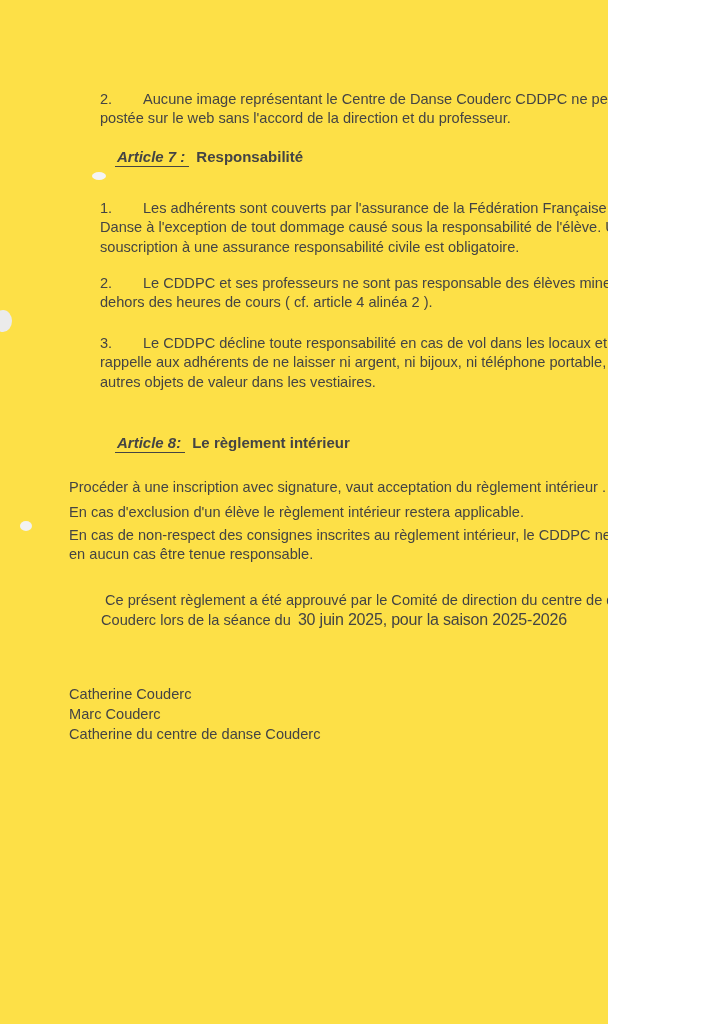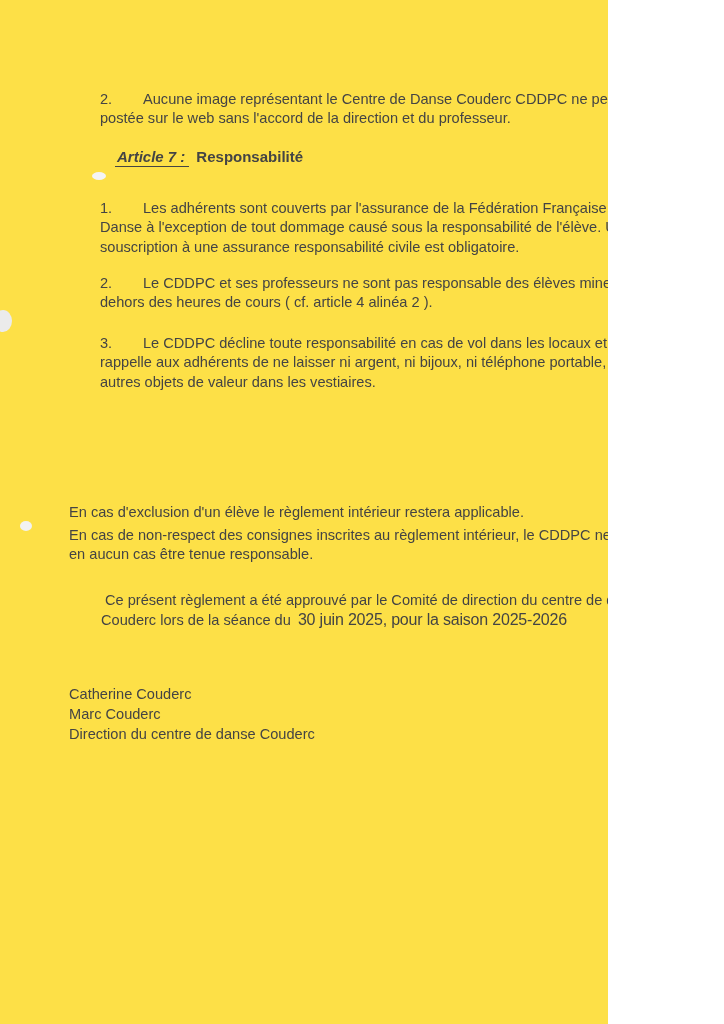--- a/index.html
+++ b/index.html
@@ -99,27 +99,29 @@
 Danse à l'exception de tout dommage causé sous la responsabilité de l'élève. Une
 souscription à une assurance responsabilité civile est obligatoire.</span></div>
 
   <div class="block num-item" style="top:274px"><span class="num">2.</span><span>Le CDDPC et ses professeurs ne sont pas responsable des élèves mineurs en
 dehors des heures de cours ( cf. article 4 alinéa 2 ).</span></div>
 
   <div class="block num-item" style="top:334px"><span class="num">3.</span><span>Le CDDPC décline toute responsabilité en cas de vol dans les locaux et
 rappelle aux adhérents de ne laisser ni argent, ni bijoux, ni téléphone portable, ni
 autres objets de valeur dans les vestiaires.</span></div>
 
+  <div class="block heading" style="top:433px"><span class="hlabel">Article 8:</span><span class="hrest">Le règlement intérieur</span></div>
 
+  <div class="block para" style="top:478px">Procéder à une inscription avec signature, vaut acceptation du règlement intérieur .</div>
 
   <div class="block para" style="top:526px">En cas de non-respect des consignes inscrites au règlement intérieur, le CDDPC ne peut
 en aucun cas être tenue responsable.</div>
 
   <div class="block para" style="top:503px">En cas d'exclusion d'un élève le règlement intérieur restera applicable.</div>
 
   <div class="block para approval" style="top:591px"><span>Ce présent règlement a été approuvé par le Comité de direction du centre de danse
 Couderc lors de la séance du </span><span class="date-font">30 juin 2025, pour la saison 2025-2026</span></div>
 
   <div class="block sig" style="top:685px;left:69px">Catherine Couderc</div>
   <div class="block sig" style="top:705px;left:69px">Marc Couderc</div>
-  <div class="block sig" style="top:725px;left:69px">Direction du centre de danse Couderc</div>
+  <div class="block sig" style="top:725px;left:69px">Catherine du centre de danse Couderc</div>
 
 </div>
 
 </body></html>

